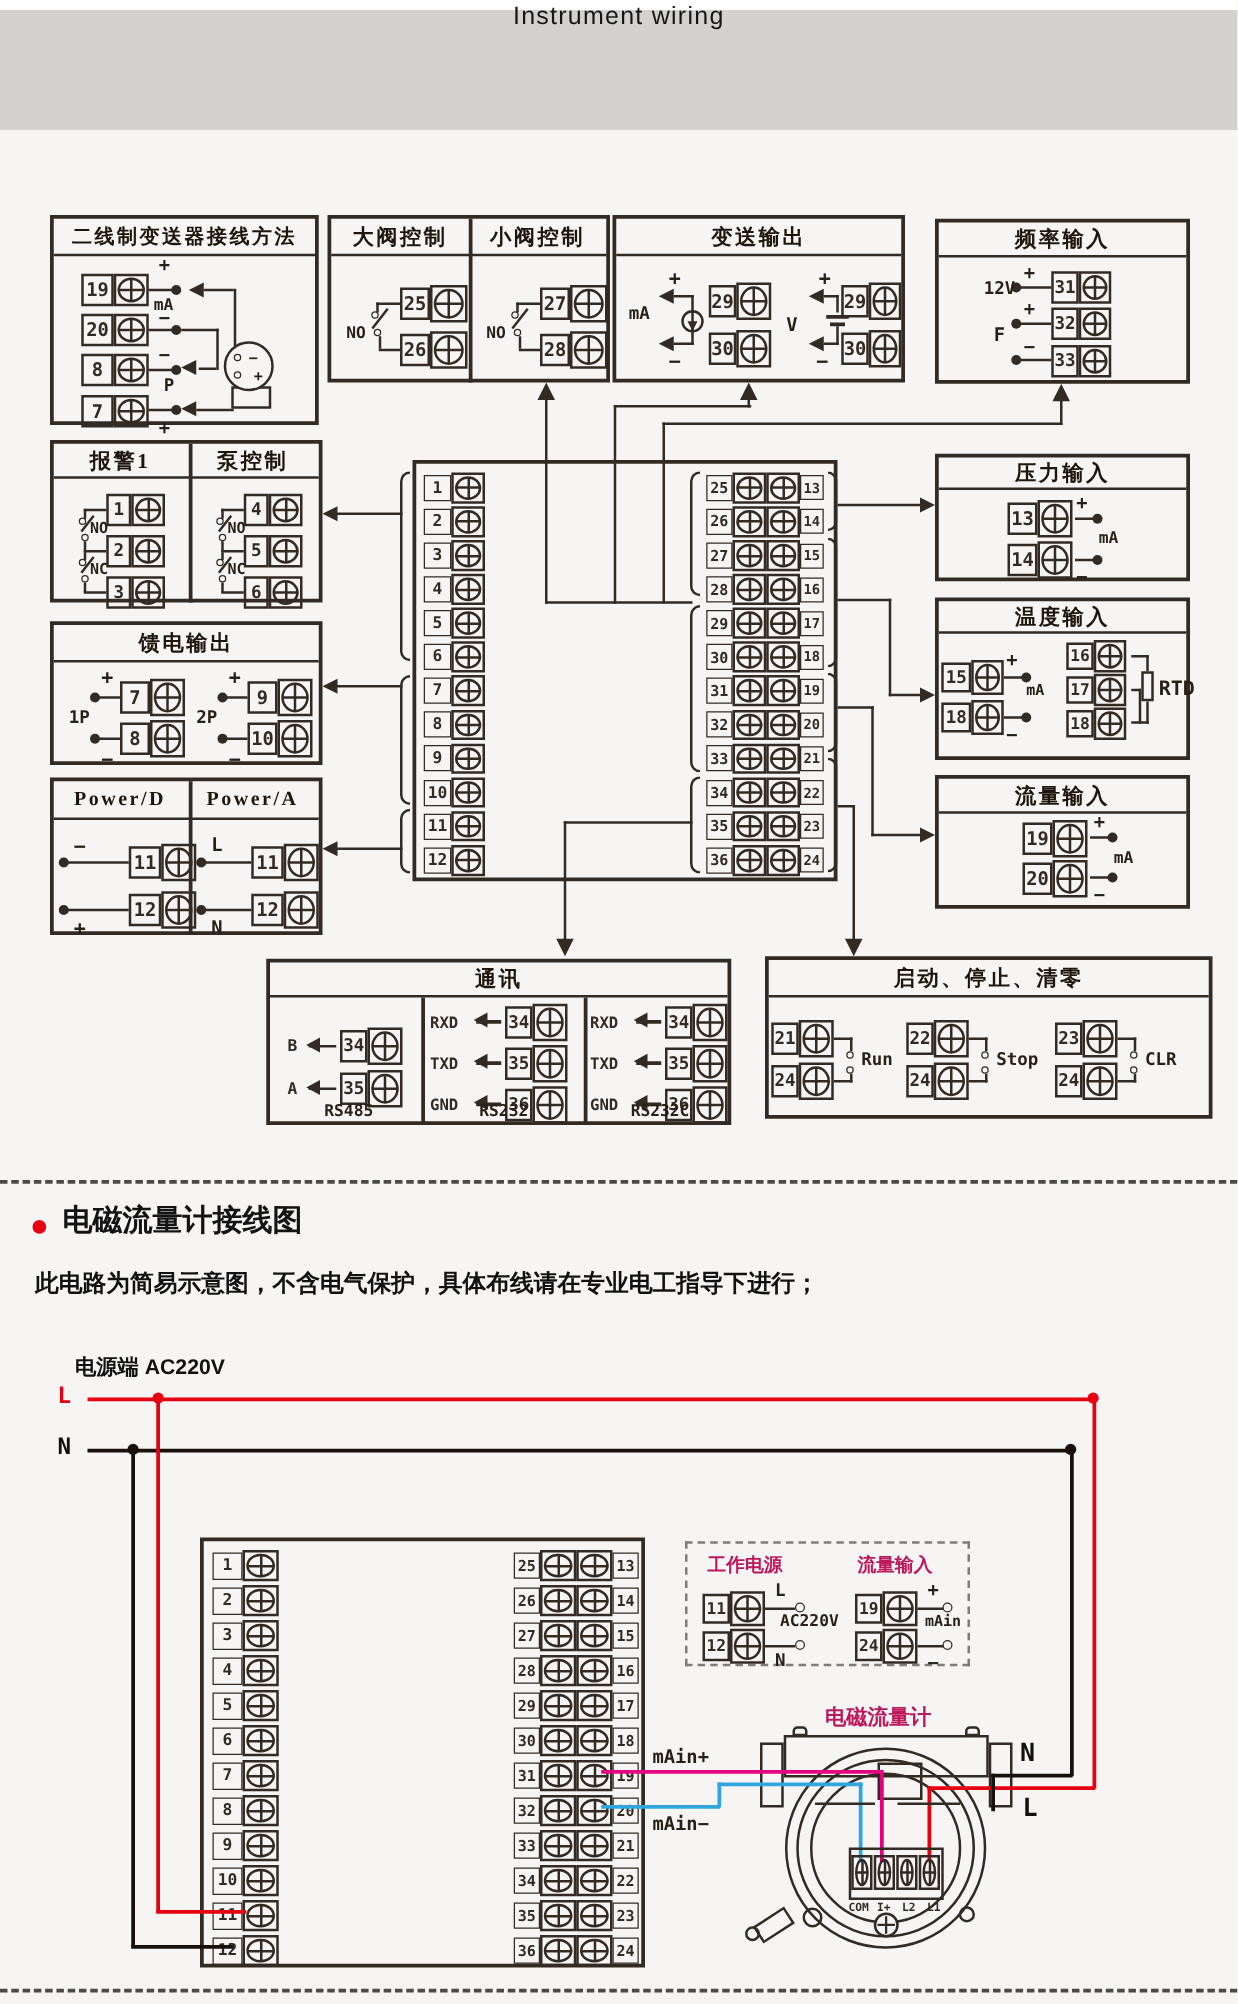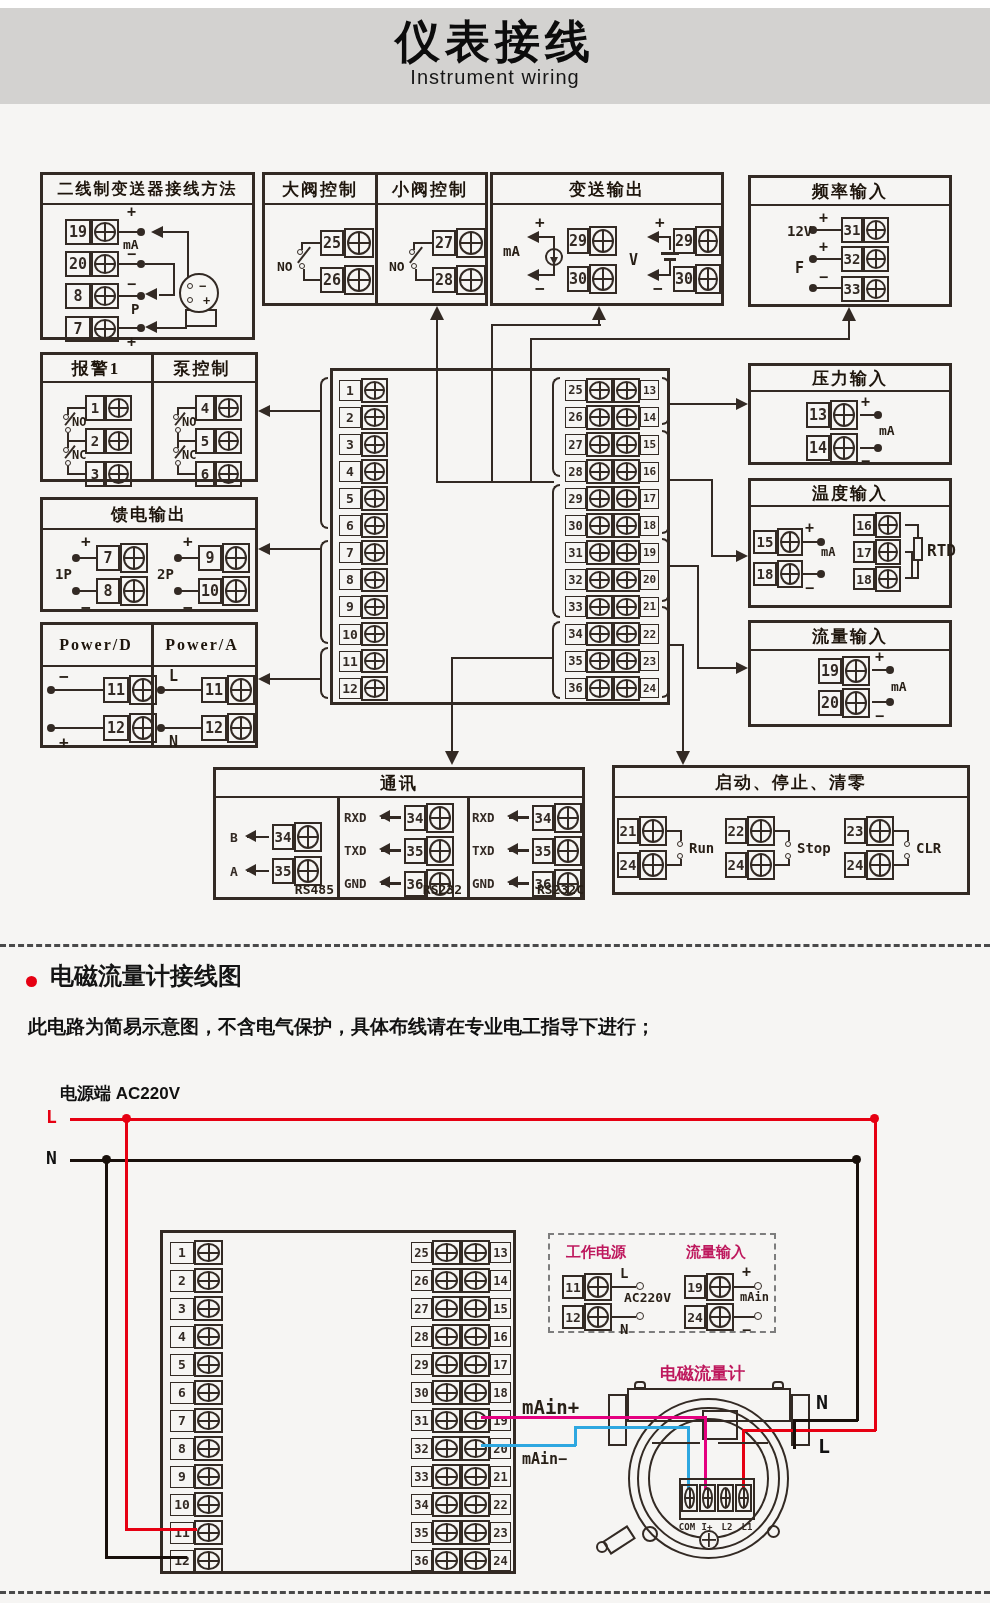--- a/index.html
+++ b/index.html
@@ -42,39 +42,38 @@
 .circ{position:absolute;border:2.5px solid #332a24;border-radius:50%;background:transparent;z-index:1}
 .rect{position:absolute;border:2.5px solid #332a24;background:transparent;z-index:1}
 .crow{display:flex;align-items:center}
 .h34 .crow{height:34px}.h33 .crow{height:33px}
 .csig{font-family:"DejaVu Sans Mono",monospace;font-weight:700;font-size:13px}
 .carr{position:relative;background:#332a24;height:2.2px;margin:0 3px}
 .carr::before{content:"";position:absolute;left:-2px;top:-6px;width:0;height:0;border:solid transparent;border-width:6px 11px 6px 0;border-right-color:#332a24}
 .rsgs{position:absolute;inset:0}
 .rsg{position:absolute;top:42px;width:122px;height:86px}
 .rsg:nth-of-type(1){left:2px}.rsg:nth-of-type(2){left:110px}.rsg:nth-of-type(3){left:229px}
-.ctr{text-align:right}
+.ctr{text-align:center}
 .n13{width:22px;font-size:13px;height:21px;border-width:1.8px}
 .n12{width:21px;font-size:12px;height:21px;border-width:1.8px}
 .n11{width:19px;font-size:11px;height:20px;border-width:1.8px}
 .n14{width:24px;font-size:13px;height:22px;border-width:1.8px}
 .s27{width:27px}.s29{width:29px}
 .r25{height:24.7px}.r26{height:25.4px}
 .mlab{display:flex;position:absolute;z-index:6;font-family:"DejaVu Sans Mono",monospace;font-weight:700;font-size:9px}
 .mlab span{flex:1;text-align:center}
 .rscrew{position:absolute;border:2px solid #332a24;border-radius:50%;background:#f6f5f3;z-index:6}
 .rscrew::after{content:"";position:absolute;inset:1px;background:linear-gradient(#332a24,#332a24) center/100% 1.8px no-repeat,linear-gradient(#332a24,#332a24) center/1.8px 100% no-repeat}
 </style>
 </head>
 <body>
 
 <div class="stage">
 <i class="whitebar"></i>
 <div class="hdr">
-  <div class="hdr-title">仪表接线</div>
   <div class="hdr-sub">Instrument wiring</div>
 </div>
 
 <div class="bx" style="left:40px;top:172px;width:215px;height:168px">
   <div class="bt" style="height:30px;font-size:16px">
         <span>二线制变送器接线方法</span>
       </div>
   <div class="tcol" style="left:22px;top:44px;gap:6.2px">
 
   <div class="trow" style="height:26px">
@@ -356,21 +355,21 @@
           <span class="screw" style="width:28px;height:30px"></span>
         </div>
         <div class="trow" style="height:30px">
           <span class="tnum" style="width:24px;font-size:15px">10</span>
           <span class="screw" style="width:28px;height:30px"></span>
         </div>
       </div>
 </div>
 
 <div class="bx" style="left:40px;top:622px;width:218px;height:126px">
-  <div class="bt" style="height:42px;font-size:16px">
+  <div class="bt" style="height:31px;font-size:16px">
         <span>Power/D</span>
         <span>Power/A</span>
       </div>
   <i class="vdv" style="left:108px;top:0;height:123px"></i>
   <span class="lb" style="left:16px;top:42px;font-size:16px">−</span>
   <i class="dot" style="left:4px;top:61px"></i>
       <i class="wire" style="left:10px;top:64px;width:50px;height:2.2px"></i>
   <i class="dot" style="left:4px;top:99px"></i>
       <i class="wire" style="left:10px;top:102px;width:50px;height:2.2px"></i>
   <span class="lb" style="left:16px;top:108px;font-size:16px">+</span>
@@ -958,21 +957,21 @@
         </div>
         <div class="trow r26">
           <span class="tnum n12">36</span>
           <span class="screw s29" style="height:25.4px"></span>
           <span class="screw s29" style="height:25.4px"></span>
           <span class="tnum n12">24</span>
         </div>
       </div>
 </div>
 
-<span class="lb" style="left:522px;top:1396px;font-size:19px">mAin+</span>
+<span class="lb" style="left:522px;top:1396px;font-size:15px">mAin+</span>
 <i class="wire pink" style="left:481px;top:1416px;width:225px;height:2.6px"></i>
 <i class="wire pink" style="left:704px;top:1416px;width:2.6px;height:74px"></i>
 <span class="lb" style="left:522px;top:1450px;font-size:15px">mAin−</span>
 <i class="wire blue" style="left:481px;top:1444px;width:95px;height:2.6px"></i>
 <i class="wire blue" style="left:574px;top:1426px;width:2.6px;height:20px"></i>
 <i class="wire blue" style="left:574px;top:1426px;width:116px;height:2.6px"></i>
 <i class="wire blue" style="left:687px;top:1426px;width:2.6px;height:64px"></i>
 
 <div class="bx" style="left:548px;top:1233px;width:228px;height:100px;border:2px dashed #7d7d7d">
   <div class="cj" style="left:16px;top:8px;font-size:15px;font-weight:700">工作电源</div>

